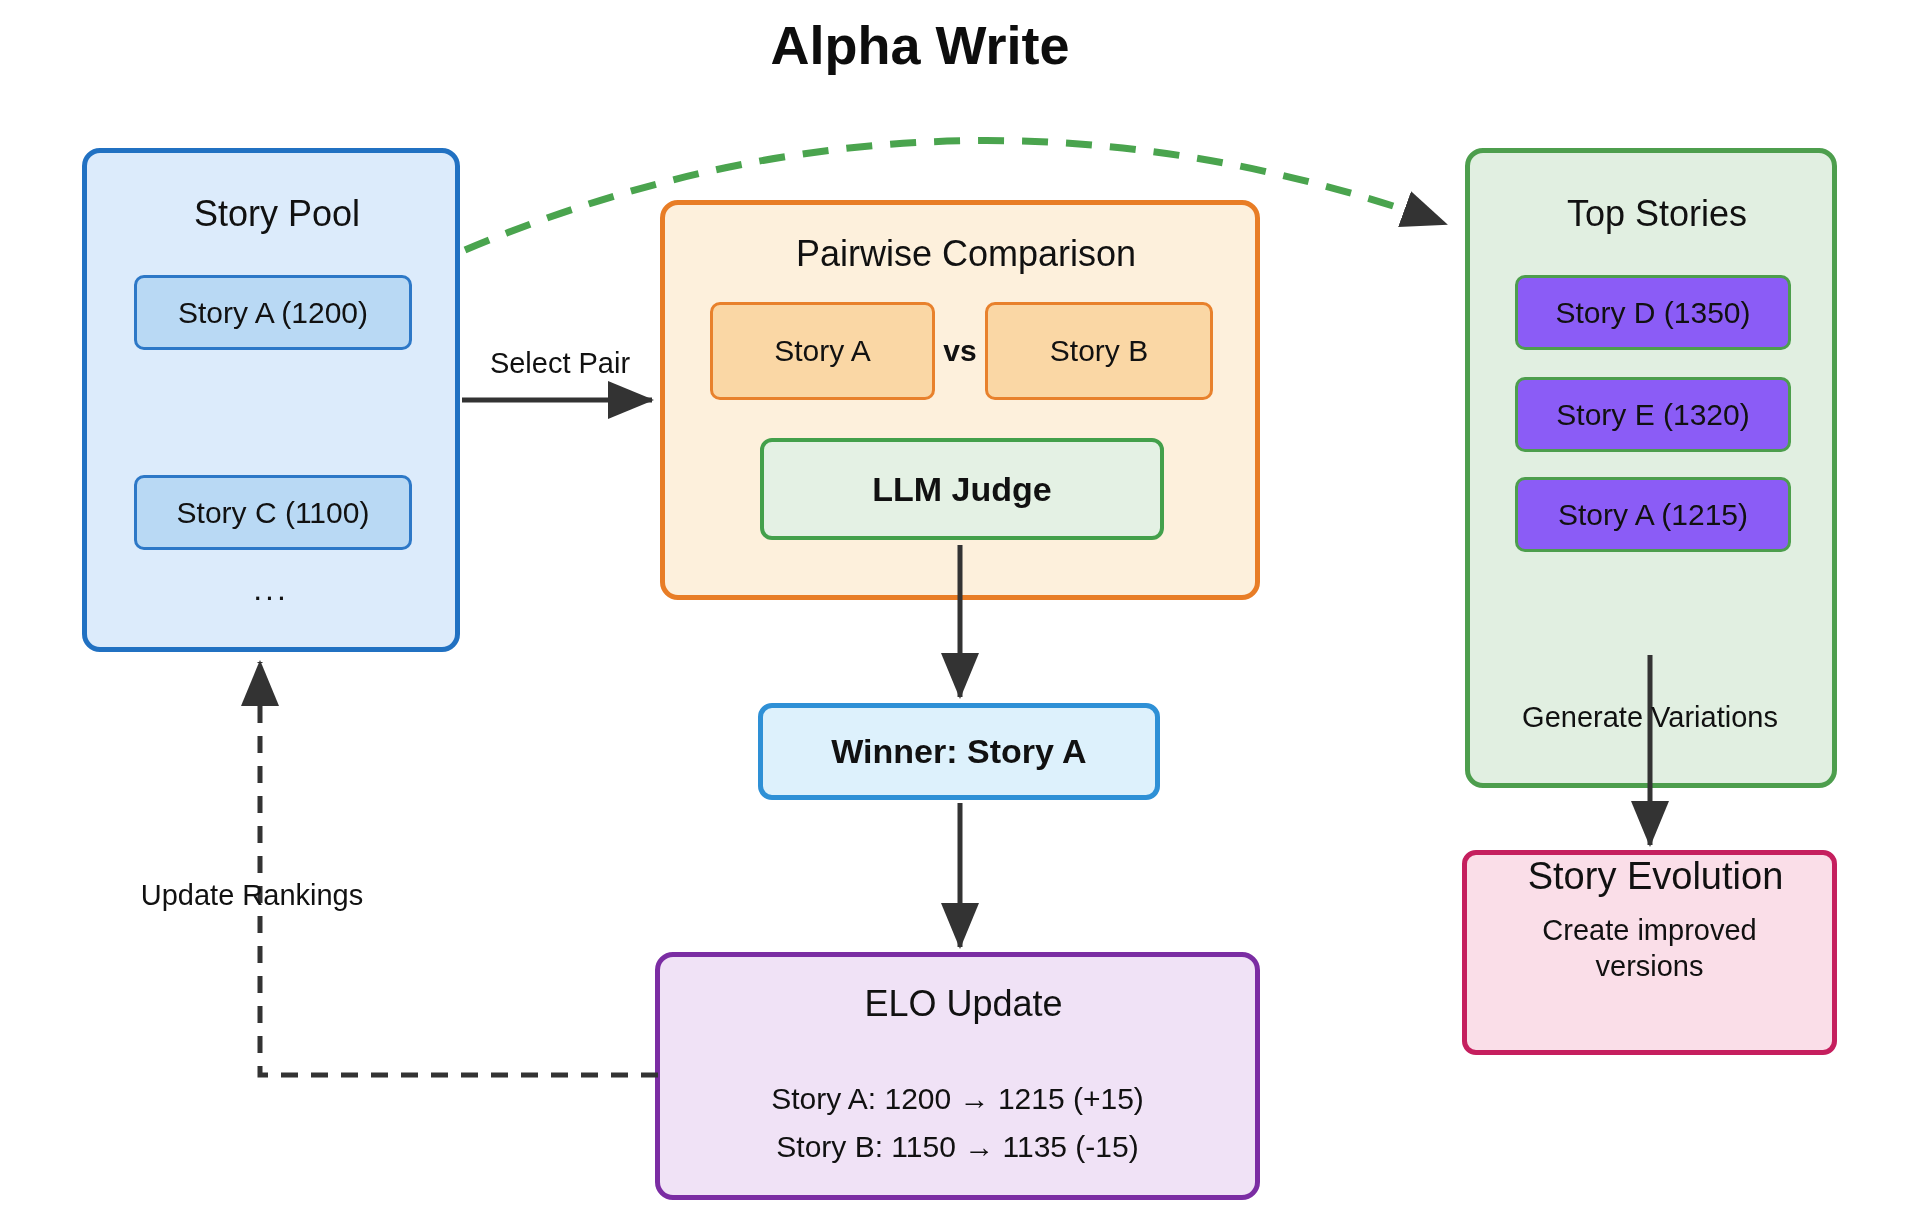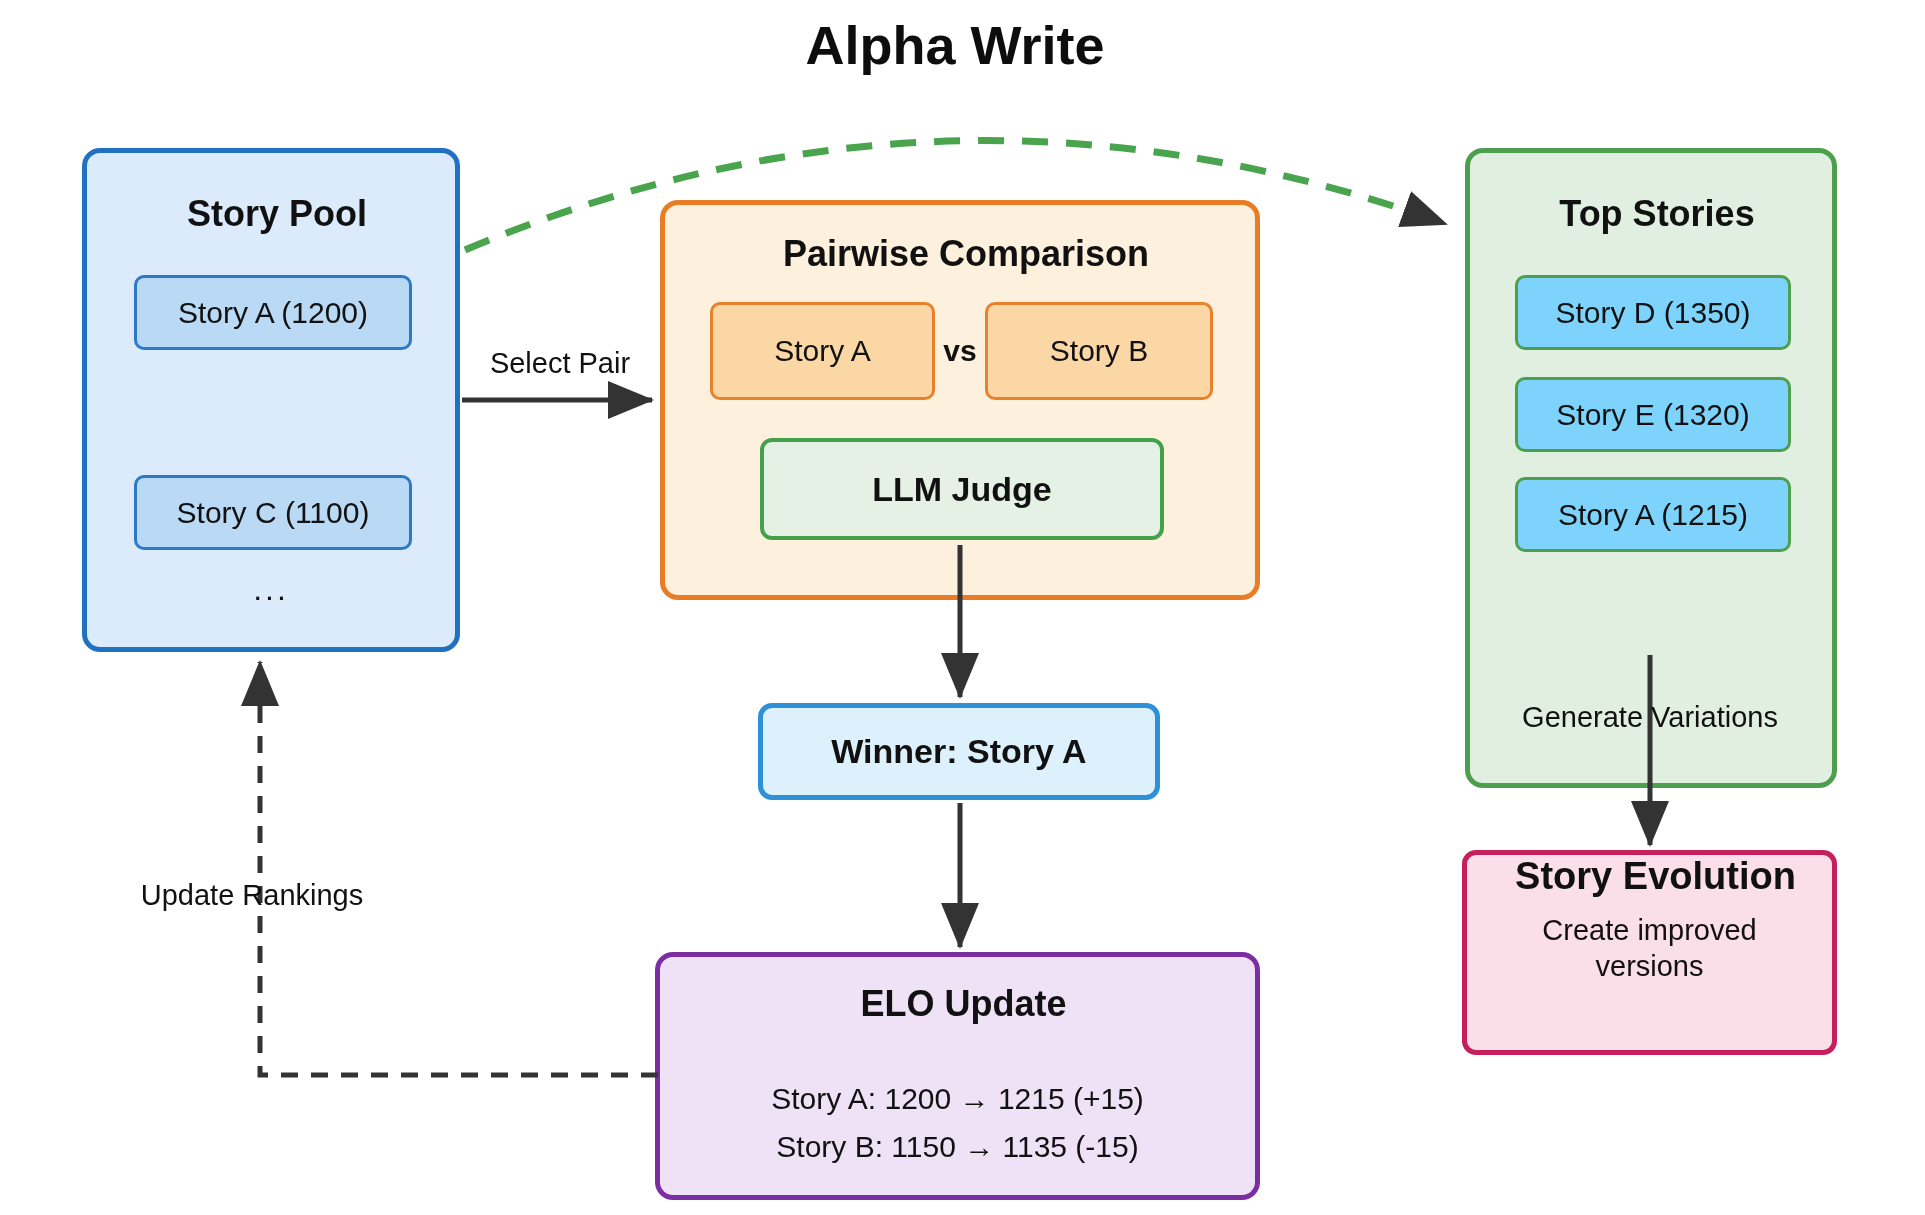--- a/index.html
+++ b/index.html
@@ -1,25 +1,25 @@
 <!DOCTYPE html>
 <html><head>
 <meta charset="utf-8">
 <style>
   html,body{margin:0;padding:0;background:#ffffff;}
   .canvas{
     position:relative;width:1925px;height:1215px;background:#ffffff;overflow:hidden;
     font-family:"Liberation Sans","DejaVu Sans",sans-serif;color:#111;
   }
   .main-title{
-    position:absolute;left:955px;top:14px;transform:translateX(-50%);
+    position:absolute;left:920px;top:14px;transform:translateX(-50%);
     margin:0;font-size:54px;font-weight:bold;white-space:nowrap;color:#0d0d0d;
   }
   .node{position:absolute;box-sizing:border-box;z-index:1;}
-  .node .node-title{font-weight:bold;text-align:center;padding-left:12px;}
+  .node .node-title{font-weight:normal;text-align:center;padding-left:12px;}
 
   
   .story-pool{left:82px;top:148px;width:378px;height:504px;background:#dcebfb;border:5px solid #2171c2;border-radius:18px;}
   .story-pool .node-title{position:absolute;left:0;right:0;top:40px;font-size:36px;}
   .pool-item{position:absolute;left:47px;width:278px;height:75px;background:#b9d9f4;border:3px solid #2d78c7;border-radius:10px;
     display:flex;align-items:center;justify-content:center;font-size:30px;box-sizing:border-box;}
   .pool-item.i0{top:122px;} .pool-item.i1{top:222px;} .pool-item.i2{top:322px;}
   .pool-more{position:absolute;left:0;right:0;top:418px;text-align:center;font-size:32px;letter-spacing:3px;}
 
   
@@ -38,21 +38,21 @@
     display:flex;align-items:center;justify-content:center;font-size:34px;font-weight:bold;}
 
   
   .elo{left:655px;top:952px;width:605px;height:248px;background:#f0e2f6;border:5px solid #7b2da3;border-radius:18px;}
   .elo .node-title{position:absolute;left:0;right:0;top:26px;font-size:36px;}
   .elo-lines{position:absolute;left:0;right:0;top:90px;text-align:center;font-size:30px;line-height:48px;margin-top:28px;}
 
   
   .top-stories{left:1465px;top:148px;width:372px;height:640px;background:#e1efe1;border:5px solid #4d9e4d;border-radius:18px;}
   .top-stories .node-title{position:absolute;left:0;right:0;top:40px;font-size:36px;}
-  .top-item{position:absolute;left:45px;width:276px;height:75px;background:#7dd3fc;border:3px solid #4d9e4d;border-radius:10px;
+  .top-item{position:absolute;left:45px;width:276px;height:75px;background:#8b5cf6;border:3px solid #4d9e4d;border-radius:10px;
     display:flex;align-items:center;justify-content:center;font-size:30px;box-sizing:border-box;}
   .top-item.i0{top:122px;} .top-item.i1{top:224px;} .top-item.i2{top:324px;}
 
   
   .evolution{left:1462px;top:850px;width:375px;height:205px;background:#fadee8;border:5px solid #c51f5e;border-radius:14px;
     display:flex;flex-direction:column;align-items:center;justify-content:flex-start;gap:14px;}
   .evolution .node-title{font-size:38px;}
   .evolution .node-sub{font-size:29px;text-align:center;line-height:36px;width:280px;}
 
   

